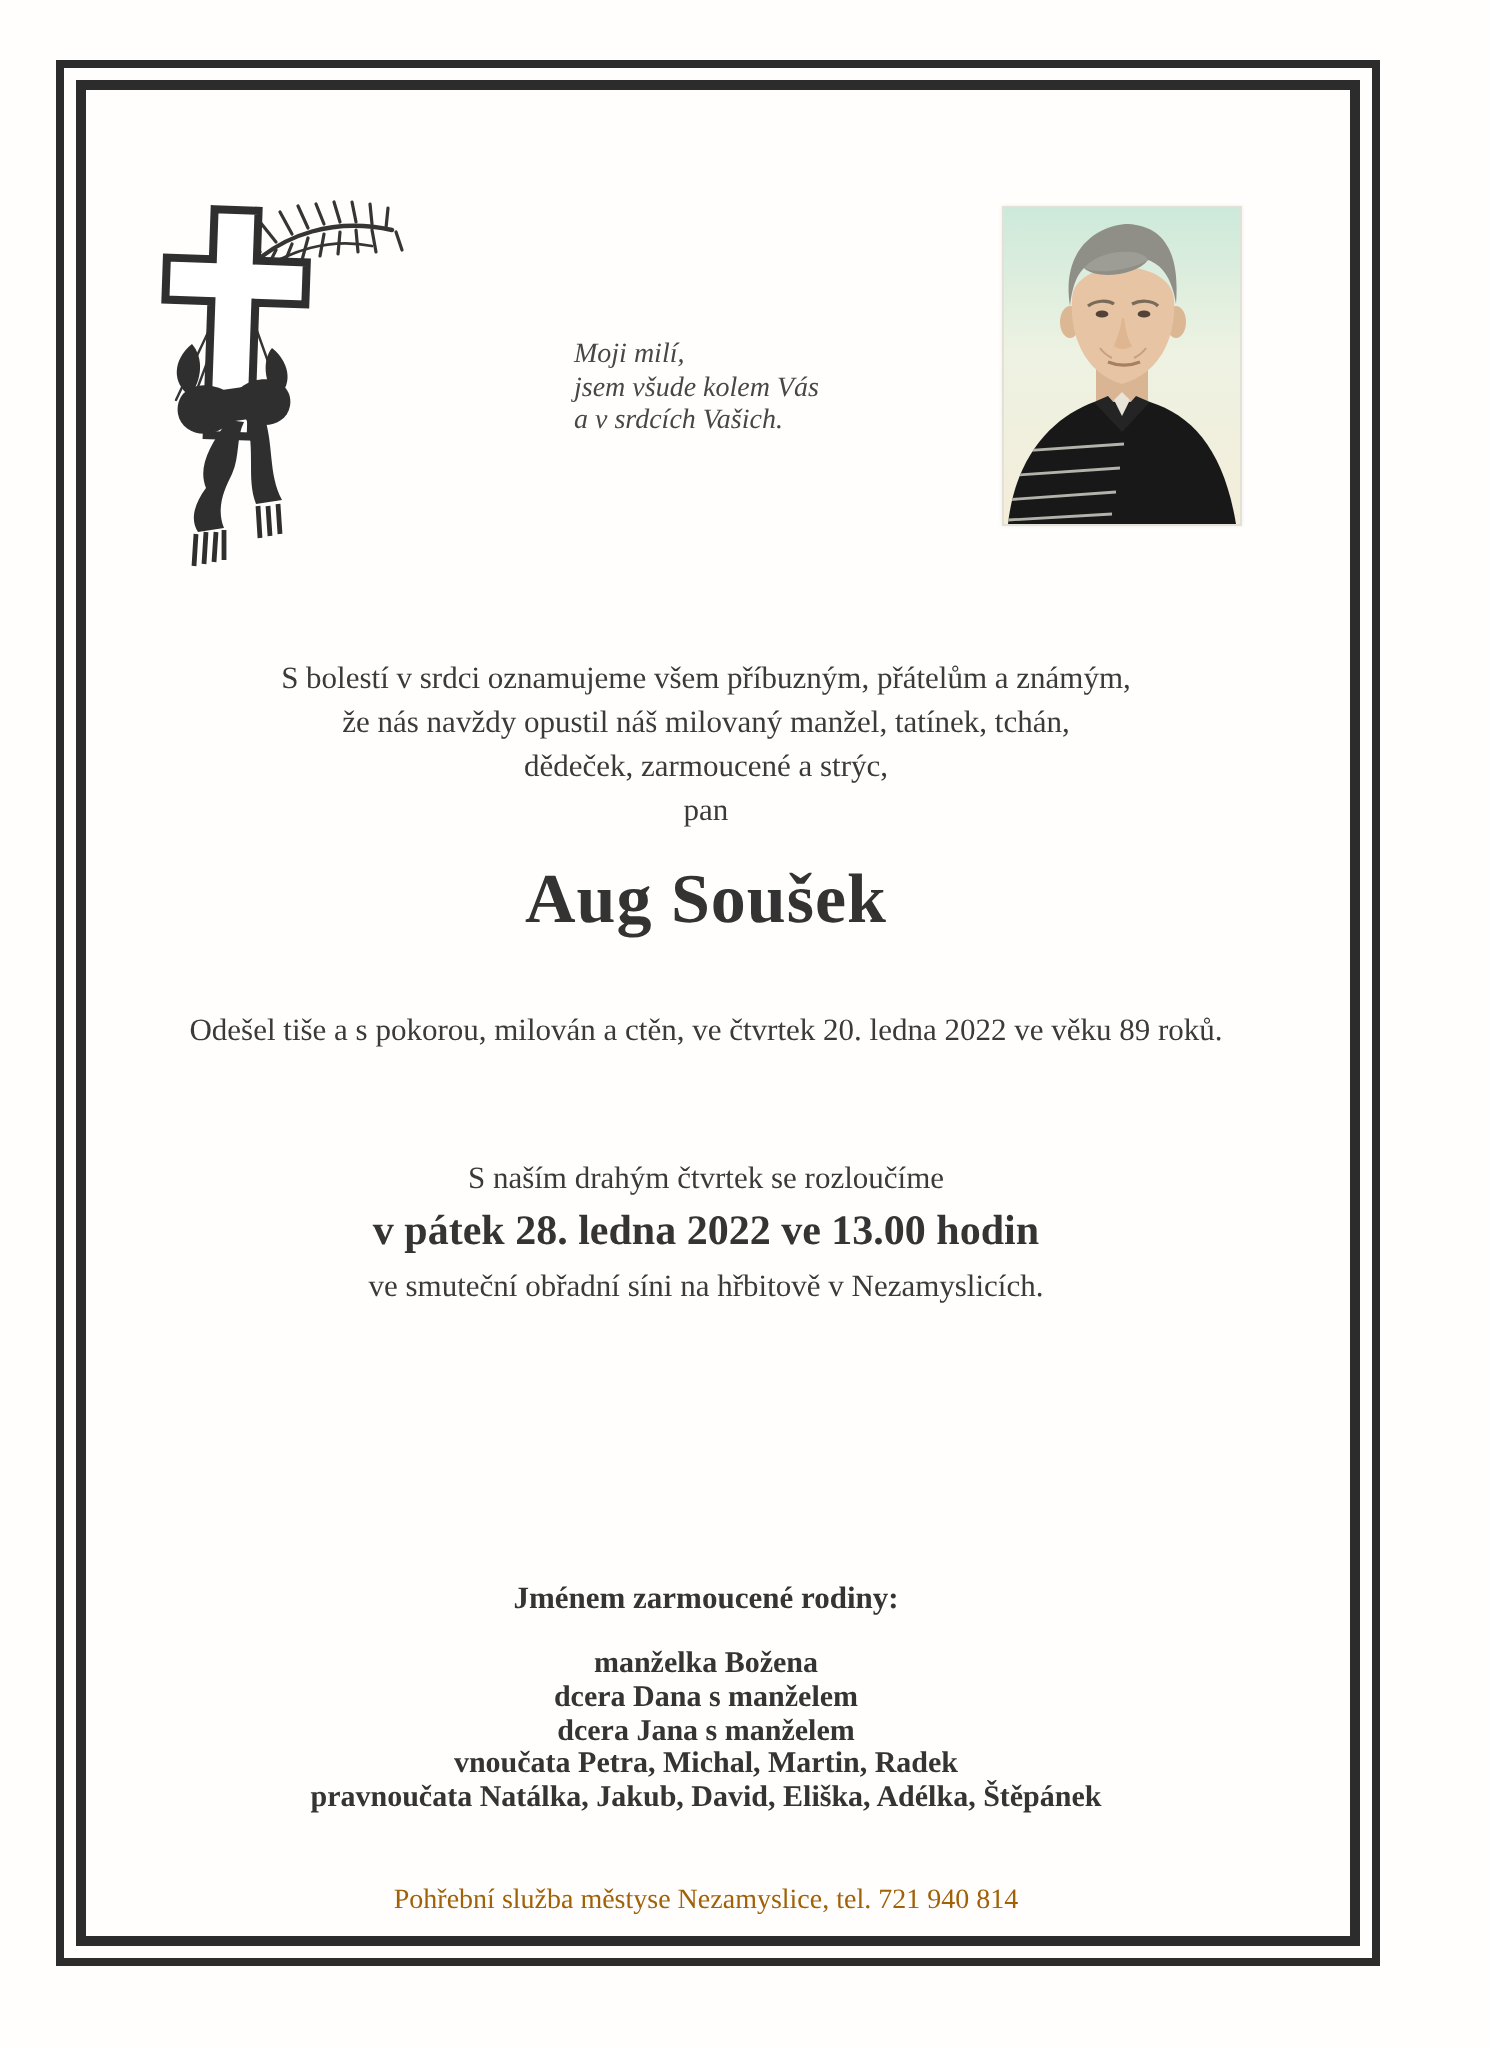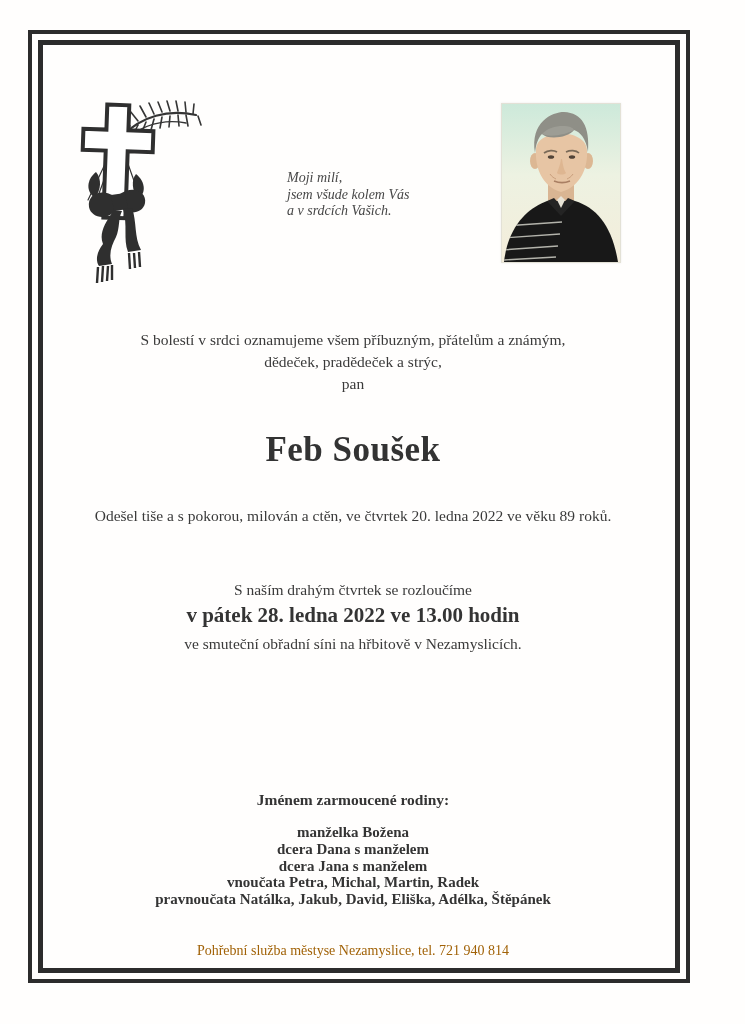--- a/index.html
+++ b/index.html
@@ -157,25 +157,26 @@
       <ellipse cx="70" cy="53" rx="3.2" ry="1.8" fill="#514337"></ellipse>
 
       <path d="M59,55 C58,62 56,66 55,69 C57,71 62,71 64,69 C62,66 61,62 60,55" fill="#dcb28c" opacity="0.8"></path>
       <path d="M52,77 C57,79 63,79 68,77" stroke="#a97f63" stroke-width="1.6" fill="none"></path>
       <path d="M48,70 C50,73 52,74 54,75 M71,70 C69,73 67,74 65,75" stroke="#c99f7d" stroke-width="1" fill="none"></path>
     </g>
   </svg>
 
   <div class="centerblock announce" style="top:329px;">
       <div>S bolestí v srdci oznamujeme všem příbuzným, přátelům a známým,</div>
-      <div>dědeček, pradědeček a strýc,</div>
+      <div>že nás navždy opustil náš milovaný manžel, tatínek, tchán,</div>
+      <div>dědeček, zarmoucené a strýc,</div>
       <div>pan</div>
     </div>
 
-  <div class="centerblock name" style="top:430px;">Feb Soušek</div>
+  <div class="centerblock name" style="top:430px;">Aug Soušek</div>
 
   <div class="centerblock bodyline" style="top:506px;">Odešel tiše a s pokorou, milován a ctěn, ve čtvrtek 20. ledna 2022  ve věku 89 roků.</div>
 
   <div class="centerblock bodyline" style="top:580px;">S naším drahým čtvrtek se rozloučíme</div>
   <div class="centerblock datetime" style="top:600px;">v pátek 28. ledna 2022 ve 13.00 hodin</div>
   <div class="centerblock bodyline" style="top:634px;">ve smuteční obřadní síni na hřbitově v Nezamyslicích.</div>
 
 
   <div class="centerblock familyhdr" style="top:791px;">Jménem zarmoucené rodiny:</div>
   <div class="centerblock familylist" style="top:824px;">

